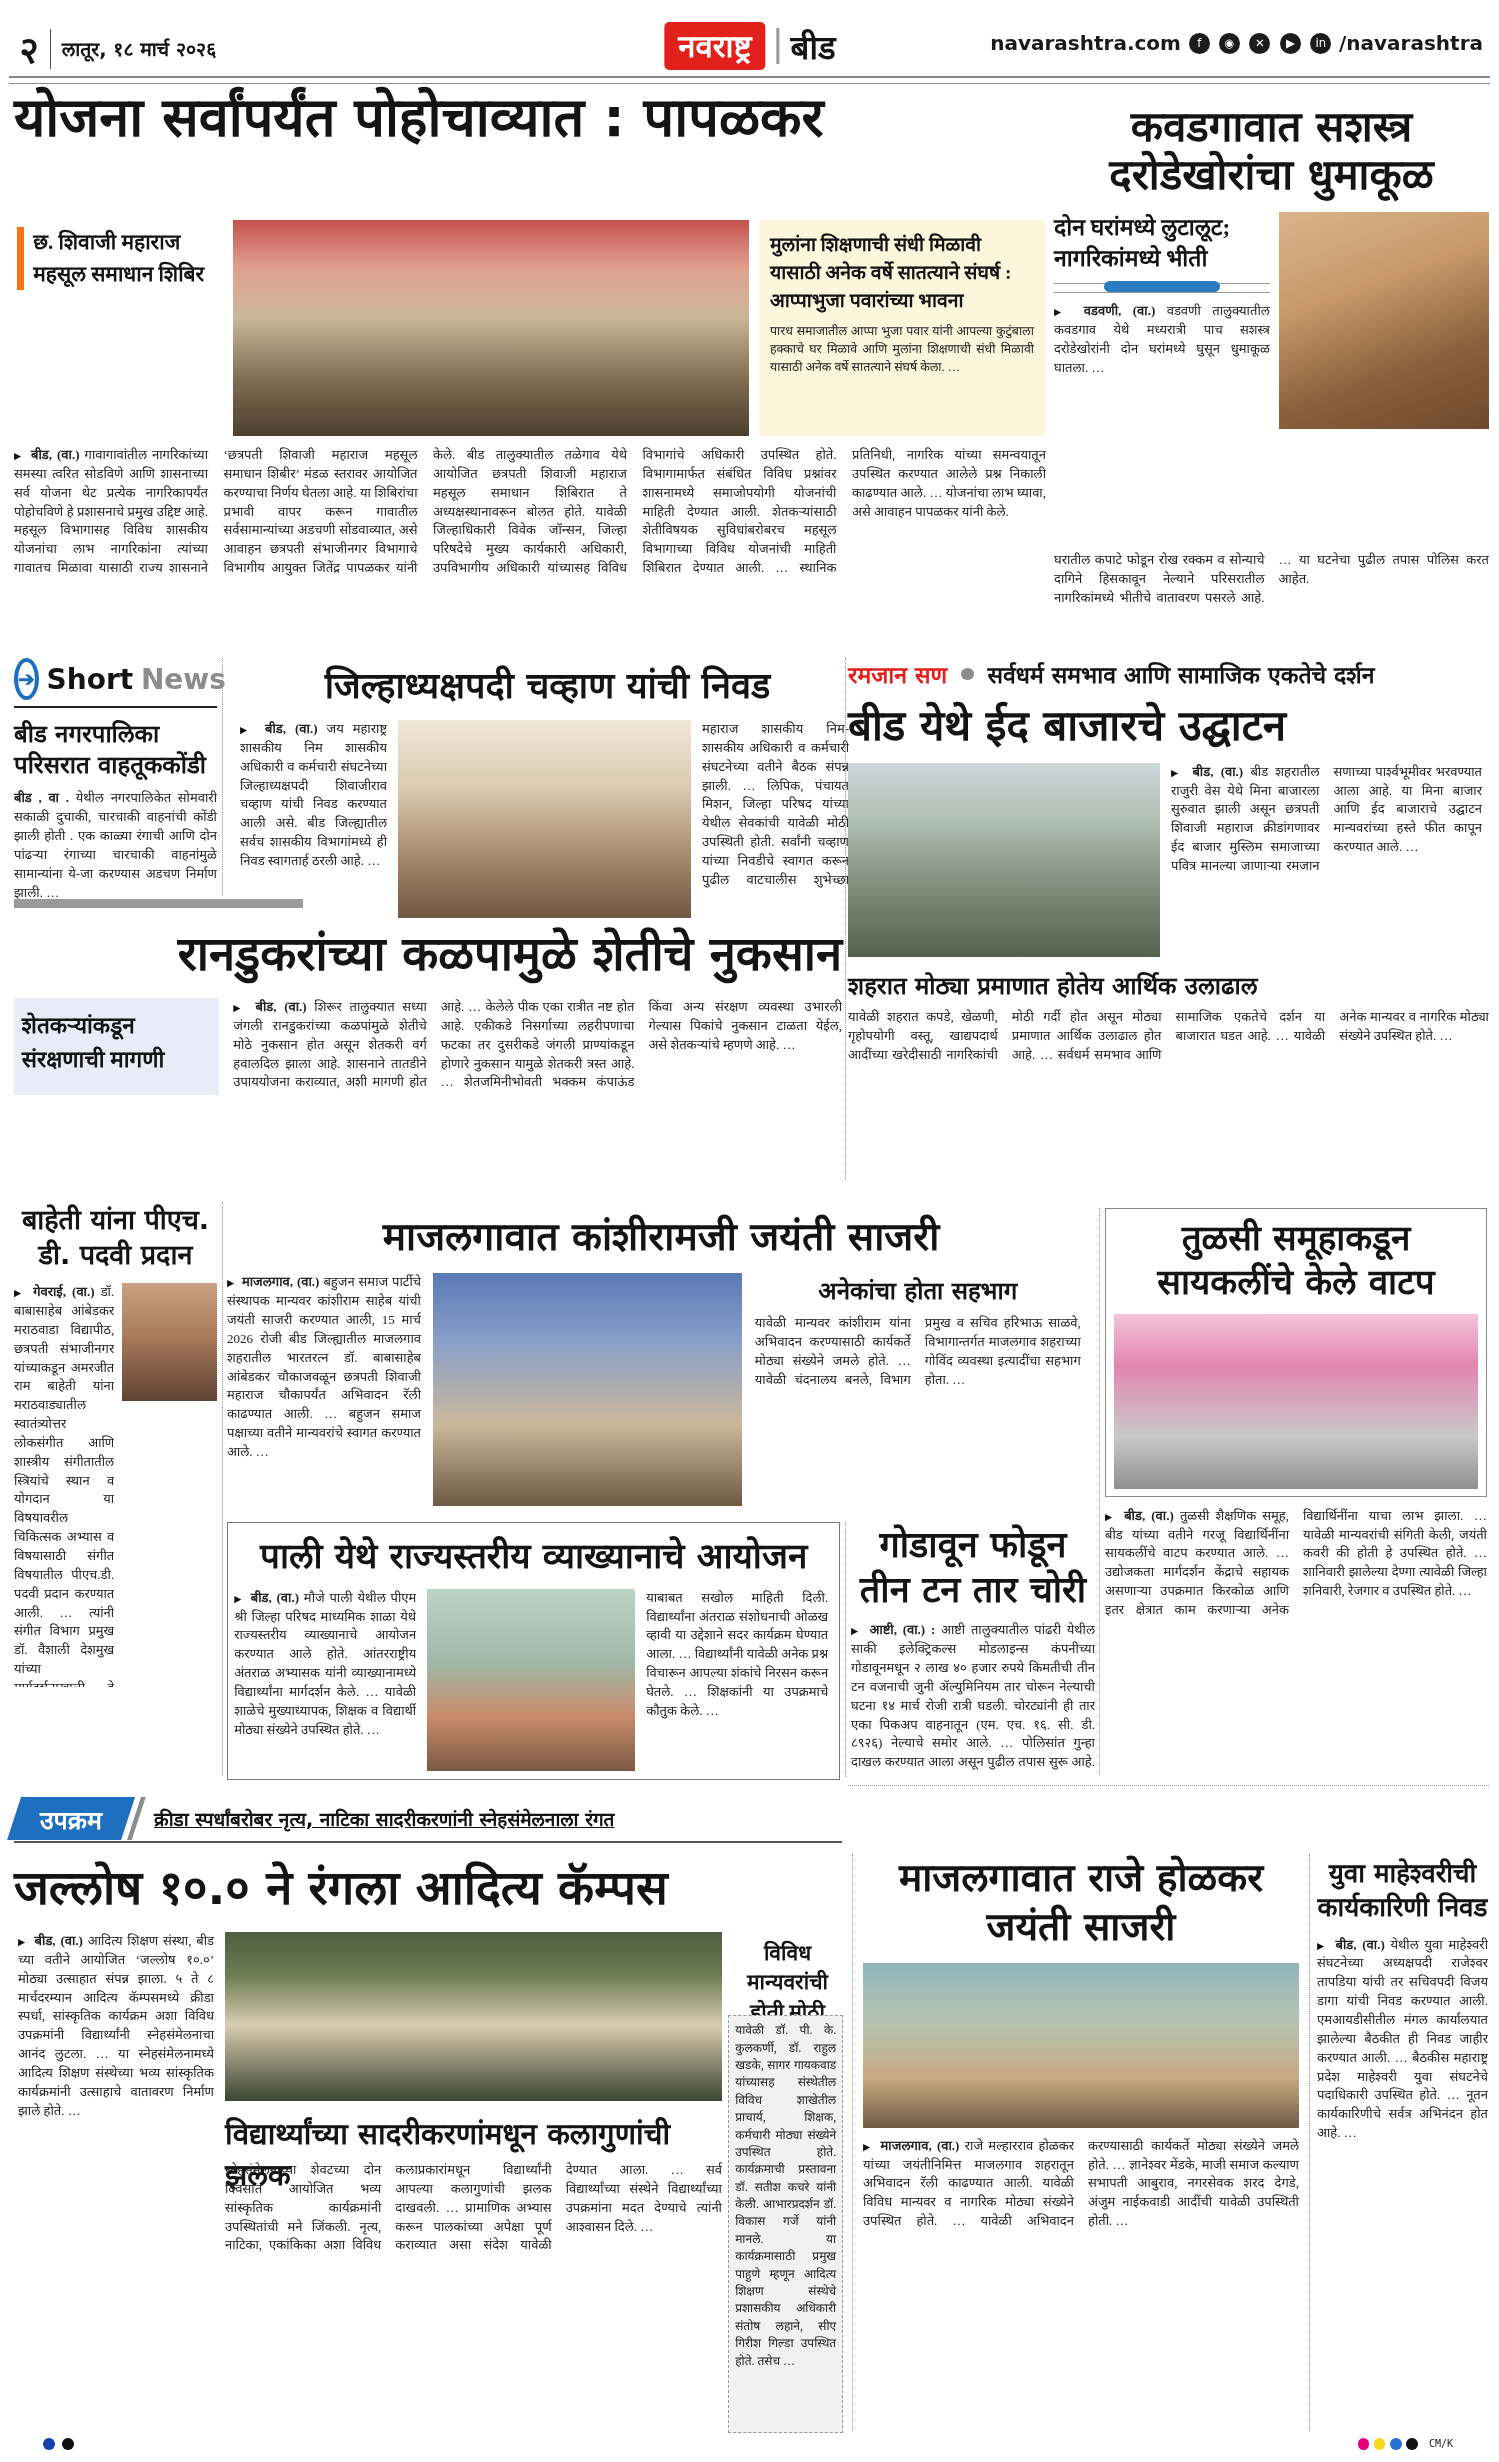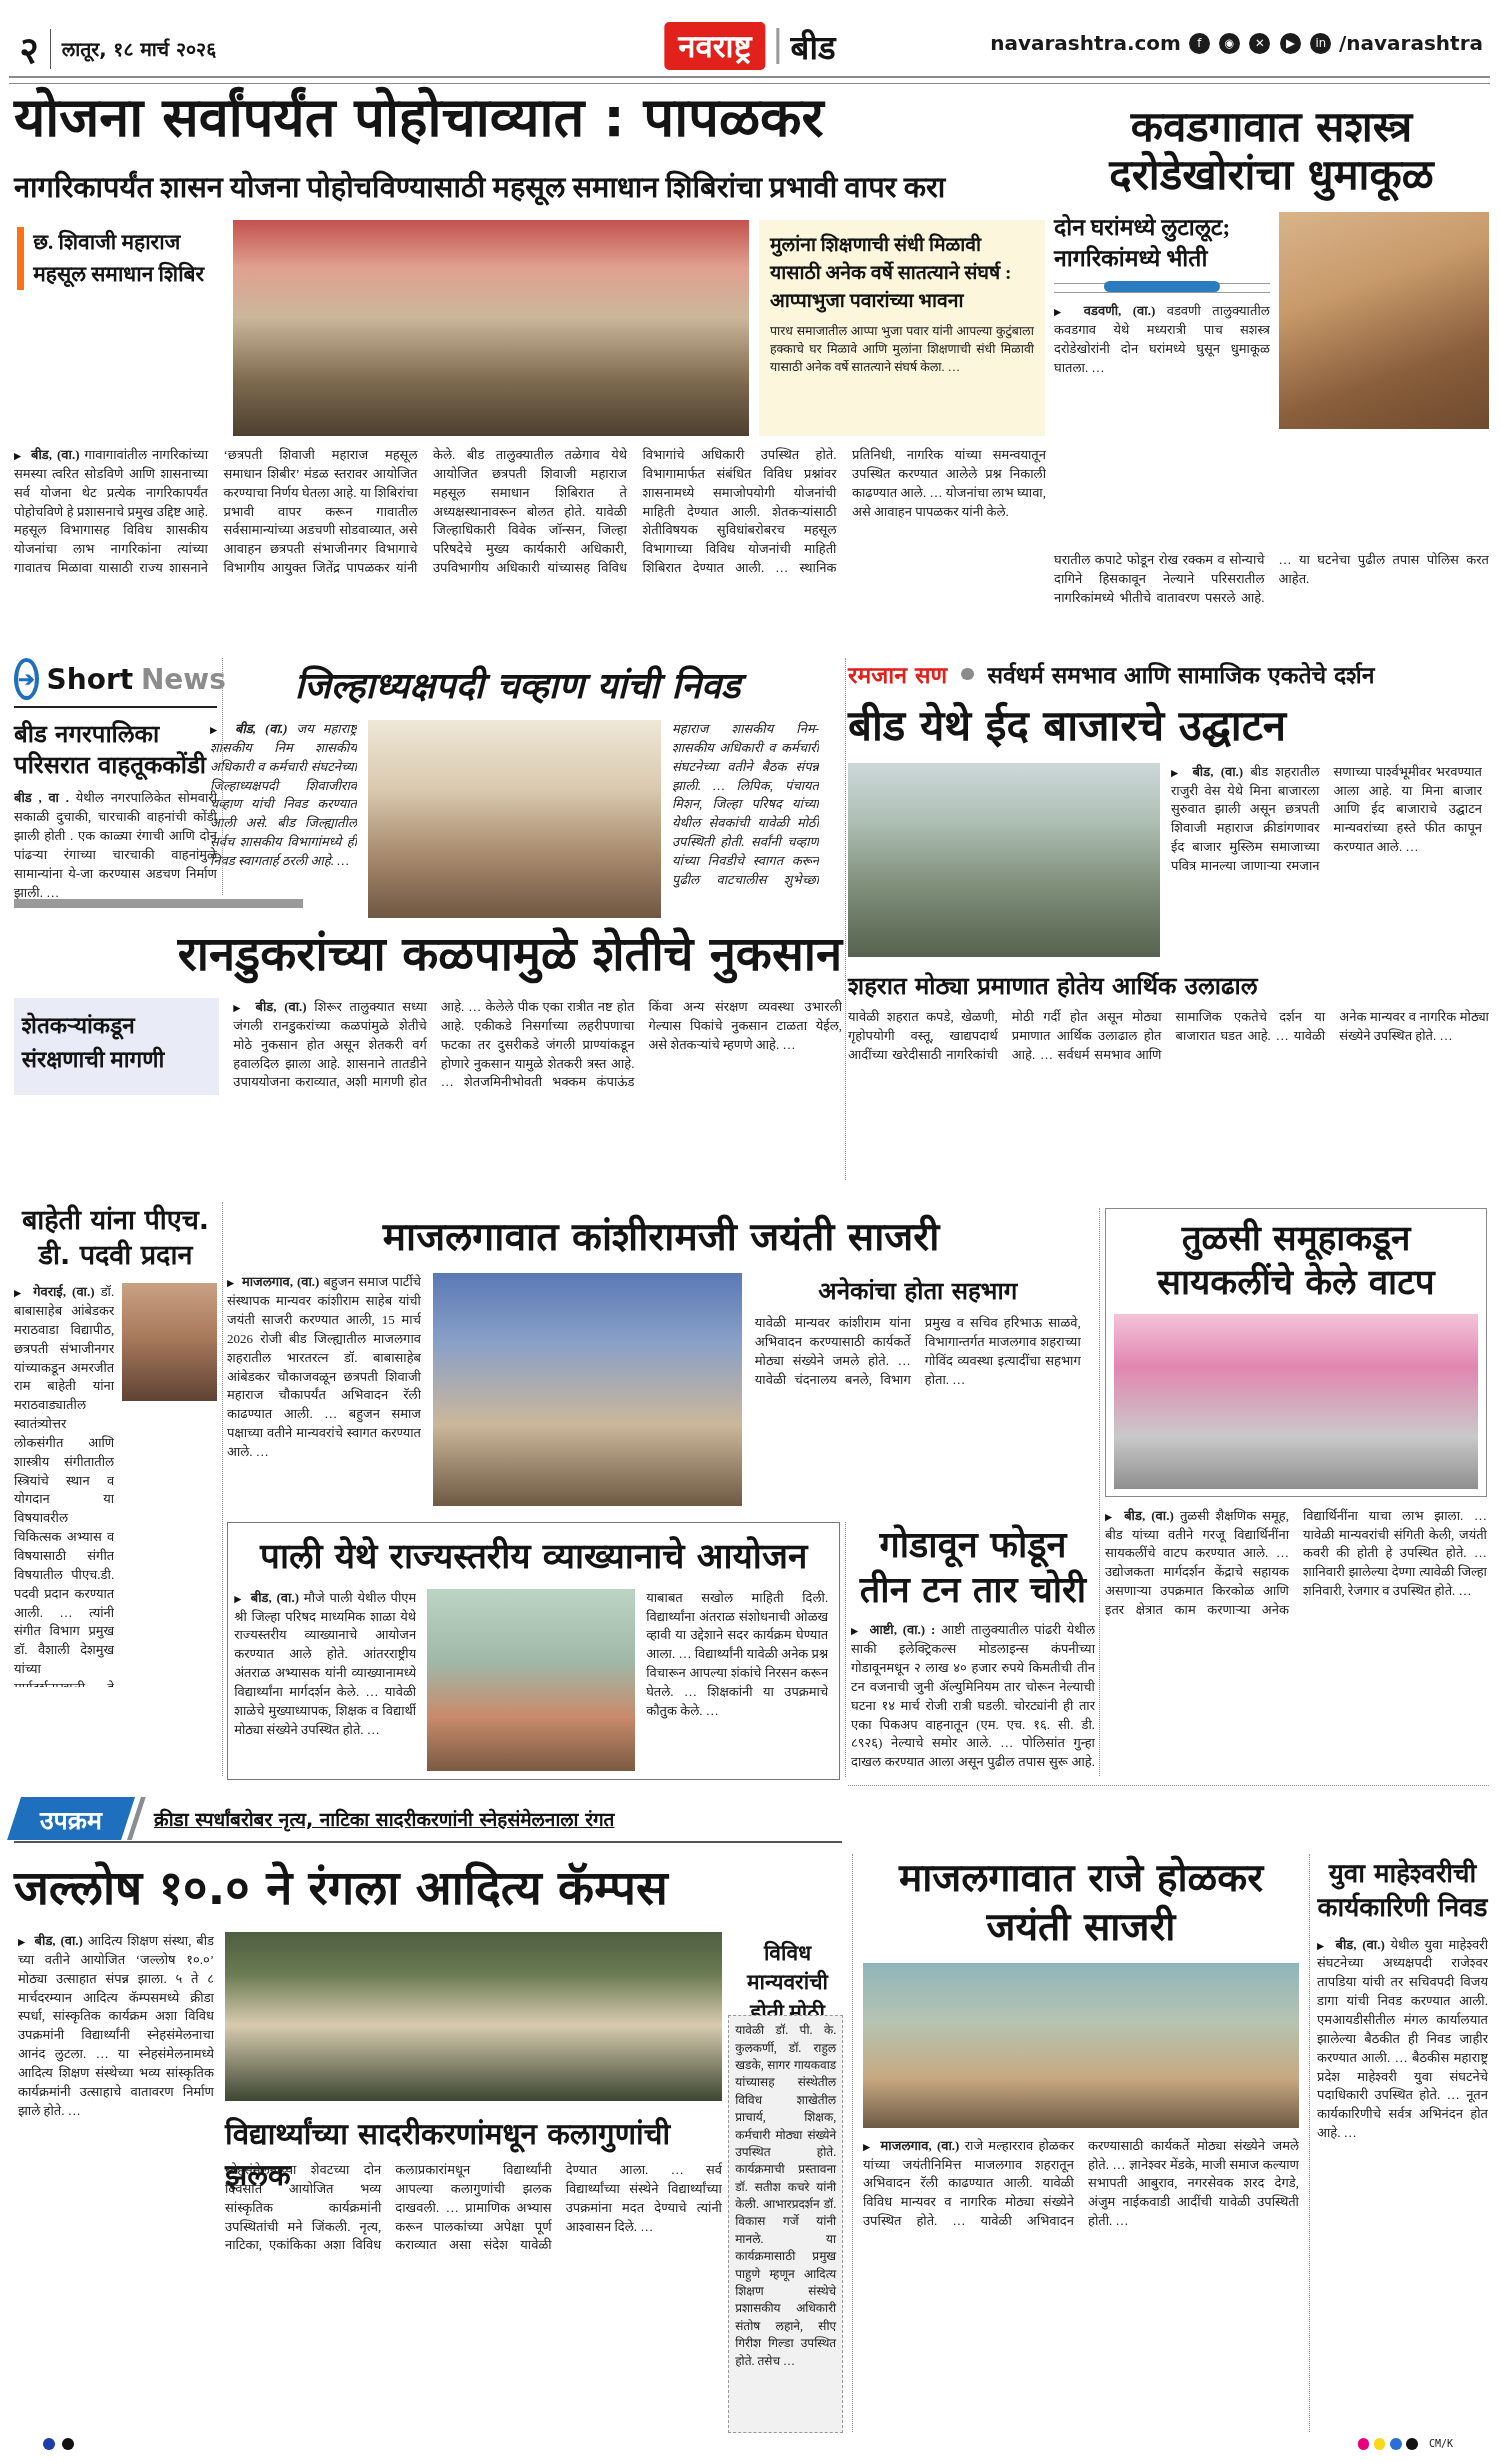--- a/index.html
+++ b/index.html
@@ -44,21 +44,20 @@
     <span class="socicon">◉</span>
     <span class="socicon">✕</span>
     <span class="socicon">▶</span>
     <span class="socicon">in</span>
     <span style="font-family:'DejaVu Sans',sans-serif;font-size:20px;font-weight:bold;">/navarashtra</span>
   </div>
 
   <div class="abs" style="left:9.3px;top:76px;width:1481px;height:4.7px;border-top:2.3px solid #8a8a8a;border-bottom:1.6px solid #8a8a8a;"></div>
 
   <div class="abs hl" style="left:14px;top:90px;width:1034px;font-size:54px;line-height:1.05;">योजना सर्वांपर्यंत पोहोचाव्यात : पापळकर</div>
-  <div class="abs hl" style="left:14px;top:166px;width:1034px;font-size:29px;font-family:'Liberation Serif',serif;">नागरिकापर्यंत शासन योजना पोहोचविण्यासाठी महसूल समाधान शिबिरांचा प्रभावी वापर करा</div>
 
   <div class="abs" style="left:17px;top:227px;width:191px;border-left:7px solid #f97316;padding-left:9.3px;">
     <span class="hl" style="font-size:21px;line-height:1.5;font-family:'Liberation Serif',serif;">छ. शिवाजी महाराज महसूल समाधान शिबिर</span>
   </div>
 
   <div class="abs photo" style="left:233px;top:220px;width:516px;height:216px;background:linear-gradient(180deg,#c4524e 0%,#e0a090 22%,#cbb79a 45%,#7d6a4f 75%,#4d3f30 100%);"></div>
 
   <div class="abs" style="left:759px;top:220px;width:264px;height:194px;background:#fcf6dd;padding:11px;">
     <div class="hl" style="font-size:19.4px;line-height:1.45;font-family:'Liberation Serif',serif;">मुलांना शिक्षणाची संधी मिळावी यासाठी अनेक वर्षे सातत्याने संघर्ष : आप्पाभुजा पवारांच्या भावना</div>
     <div class="body" style="font-size:12.4px;margin-top:7.8px;">पारध समाजातील आप्पा भुजा पवार यांनी आपल्या कुटुंबाला हक्काचे घर मिळावे आणि मुलांना शिक्षणाची संधी मिळावी यासाठी अनेक वर्षे सातत्याने संघर्ष केला. …</div>
@@ -95,21 +94,21 @@
       <span class="hl" style="font-size:28px;font-family:'DejaVu Sans',sans-serif;">Short</span>
       <span class="hl" style="font-size:28px;color:#8c8c8c;font-family:'DejaVu Sans',sans-serif;">News</span>
     </div>
     <div class="hl" style="font-size:24px;line-height:1.3;margin-top:11px;">बीड नगरपालिका परिसरात वाहतूककोंडी</div>
     <div class="body" style="margin-top:7.8px;height:132px;overflow:hidden;">
       <span class="dl">बीड , वा .</span>
       <span>येथील नगरपालिकेत सोमवारी सकाळी दुचाकी, चारचाकी वाहनांची कोंडी झाली होती . एक काळ्या रंगाची आणि दोन पांढऱ्या रंगाच्या चारचाकी वाहनांमुळे सामान्यांना ये-जा करण्यास अडचण निर्माण झाली. …</span>
     </div>
   </div>
 
-  <div class="abs" style="left:210px;top:660px;width:615px;font-style:italic;">
+  <div class="abs" style="left:240px;top:660px;width:615px;">
     <div class="hl" style="font-size:36px;text-align:center;">जिल्हाध्यक्षपदी चव्हाण यांची निवड</div>
     <div style="display:flex;gap:11px;margin-top:11px;">
       <div class="body" style="width:147px;height:202px;overflow:hidden;">
         <span class="arrow">▶</span>
         <span class="dl">बीड, (वा.)</span>
         <span>जय महाराष्ट्र शासकीय निम शासकीय अधिकारी व कर्मचारी संघटनेच्या जिल्हाध्यक्षपदी शिवाजीराव चव्हाण यांची निवड करण्यात आली असे. बीड जिल्ह्यातील सर्वच शासकीय विभागांमध्ये ही निवड स्वागतार्ह ठरली आहे. …</span>
       </div>
       <div class="photo" style="width:293px;height:198px;background:linear-gradient(180deg,#efe7d8 0%,#d9c9ae 35%,#a5876a 70%,#6f5742 100%);"></div>
       <div class="body cols2" style="width:147px;height:202px;overflow:hidden;column-count:1;">महाराज शासकीय निम- शासकीय अधिकारी व कर्मचारी संघटनेच्या वतीने बैठक संपन्न झाली. … लिपिक, पंचायत मिशन, जिल्हा परिषद यांच्या येथील सेवकांची यावेळी मोठी उपस्थिती होती. सर्वांनी चव्हाण यांच्या निवडीचे स्वागत करून पुढील वाटचालीस शुभेच्छा दिल्या. सहकार्याची भूमिका असणार वरिष्ठ …</div>
     </div>

